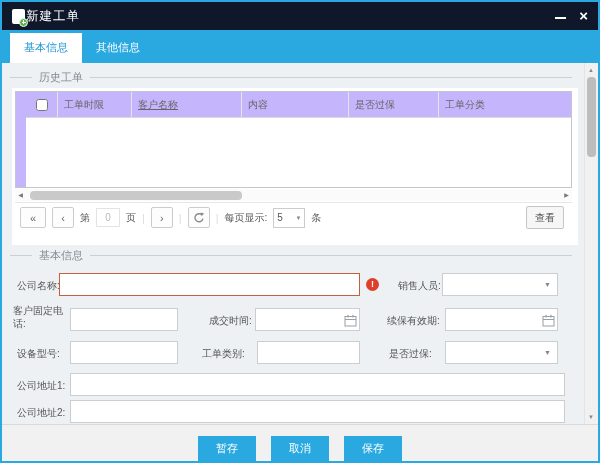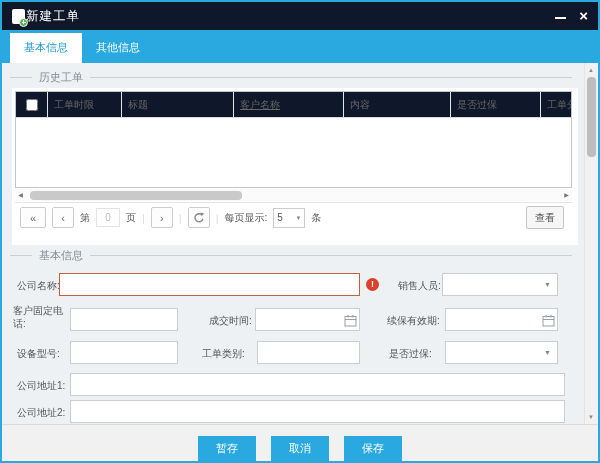--- a/index.html
+++ b/index.html
@@ -33,21 +33,21 @@
   .legend-row { position:absolute; display:flex; align-items:center; left:8px; width:562px; }
   .leg-pre  { width:22px; height:1px; background:#ccd0d4; }
   .leg-post { flex:1; height:1px; background:#ccd0d4; }
   .leg-text { font-size:11px; color:#848b93; padding:0 7px; white-space:nowrap; }
   #legend-history { top:7px; }
   #legend-form { top:185px; }
 
   .panel { position:absolute; top:25px; left:10px; width:566px; height:157px; background:#fff; }
 
   .htable { position:absolute; left:3px; top:3px; width:557px; height:97px;
-            border:1px solid #c2c7cc; background:#0f172a; overflow:hidden; }
+            border:1px solid #c2c7cc; background:#c4b5fd; overflow:hidden;padding-left:10px; }
   .thead { display:flex; height:26px; border-bottom:1px solid #d8dbde; }
   .th { border-right:1px solid #e3e6e9; display:flex; align-items:center; padding-left:6px;
         font-size:10px; color:#666; flex:none; white-space:nowrap; overflow:hidden; }
   .th.c0 { width:32px; justify-content:center; padding-left:0; }
   .th.c1 { width:74px; } .th.c2 { width:112px; } .th.c3 { width:110px;text-decoration:underline; }
   .th.c4 { width:107px; } .th.c5 { width:90px; } .th.c6 { width:80px; border-right:none; }
   .th input { width:12px; height:12px; cursor:pointer; }
   .tbody { height:69px; background:#fff; }
 
   .hscroll { position:absolute; left:3px; top:101px; width:557px; height:12px;
@@ -137,21 +137,20 @@
     </div>
 
     <div class="panel">
 
       <div class="htable">
         <div class="thead">
           <div class="th c0">
             <input type="checkbox" style="">
           </div>
           <div class="th c1">工单时限</div>
-          <div class="th c2">标题</div>
           <div class="th c3">客户名称</div>
           <div class="th c4">内容</div>
           <div class="th c5">是否过保</div>
           <div class="th c6">工单分类</div>
         </div>
         <div class="tbody"></div>
       </div>
 
       <div class="hscroll">
         <span class="hs-arrow">◀</span>

